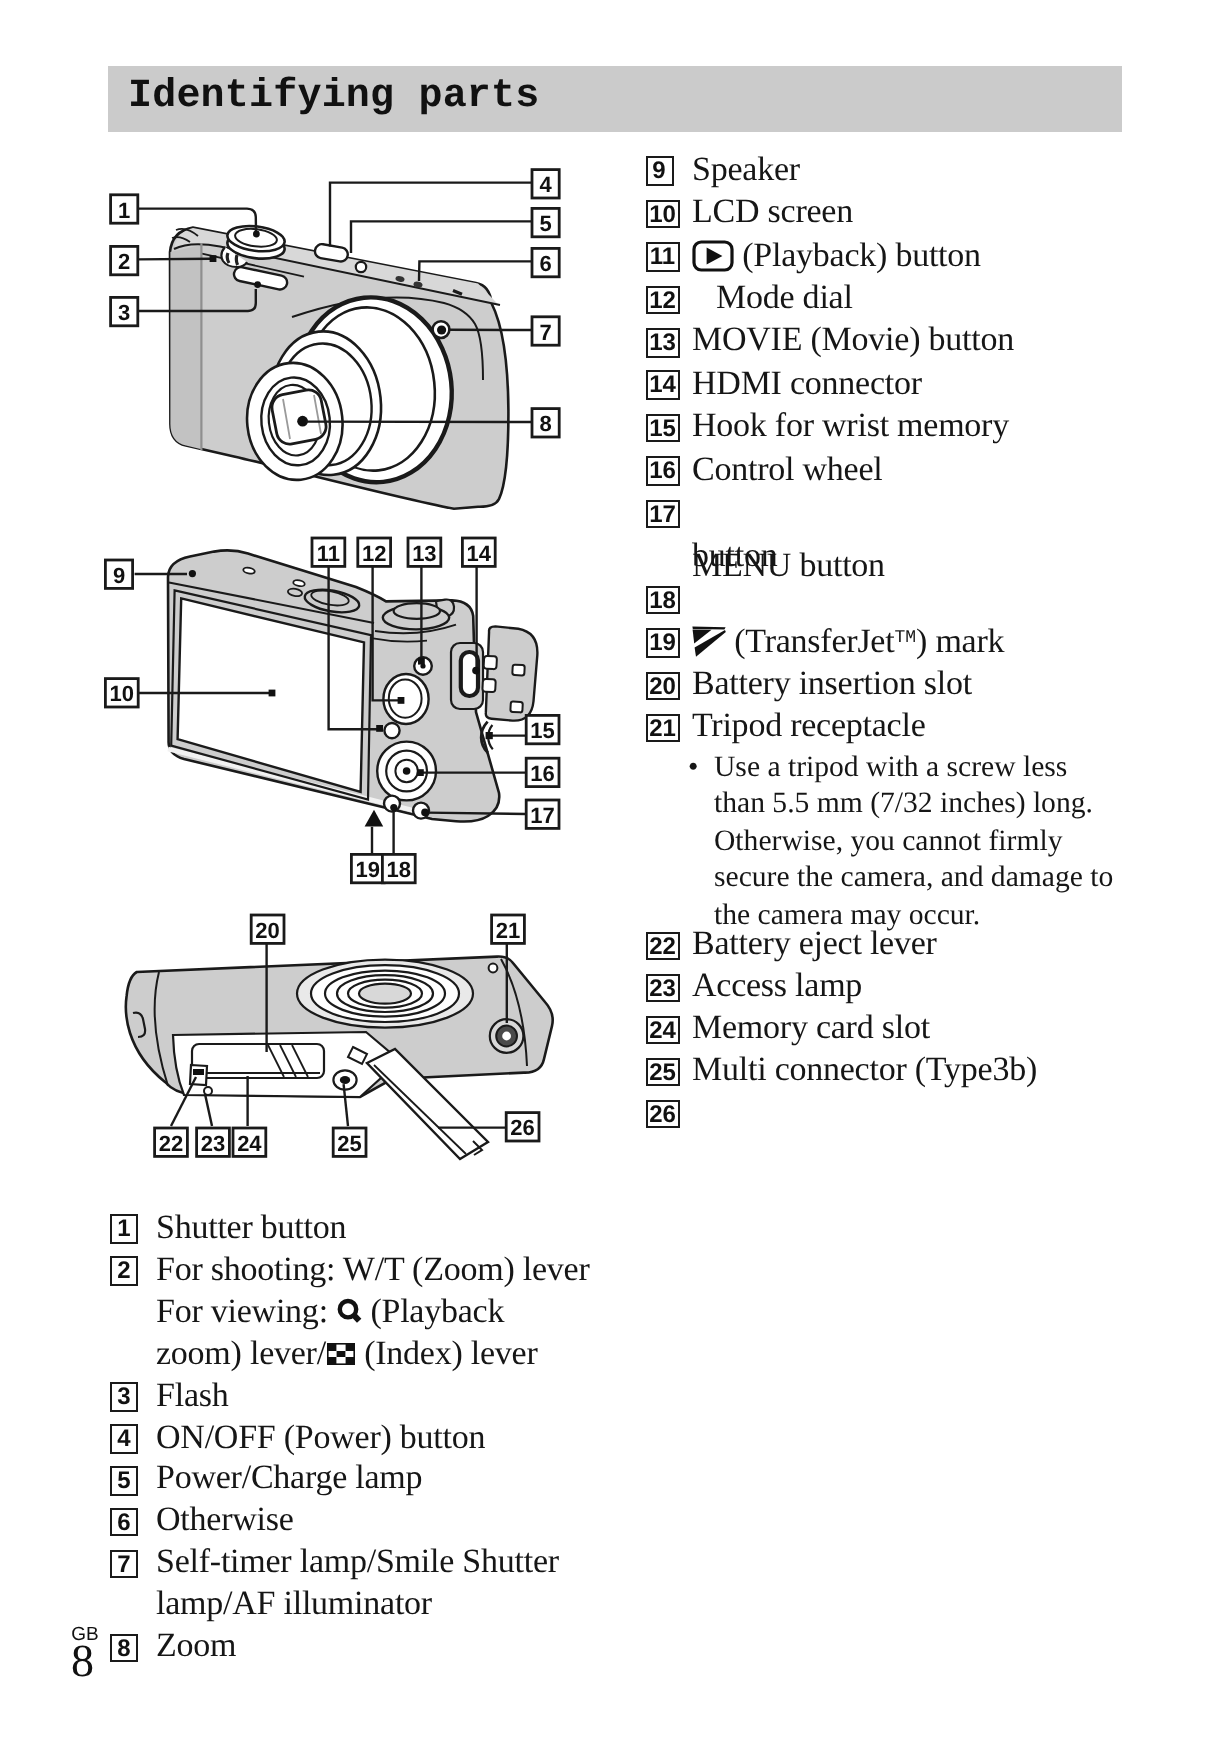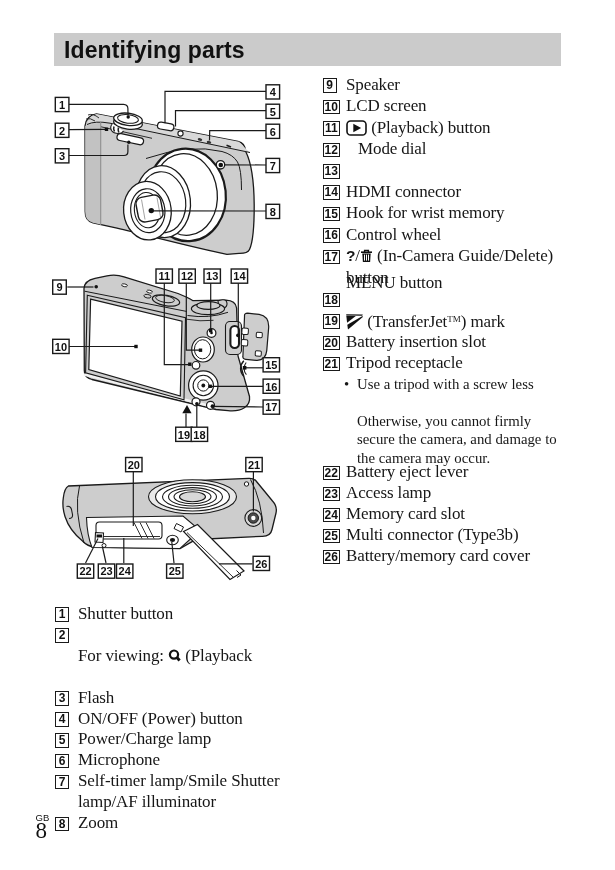--- a/index.html
+++ b/index.html
@@ -1,27 +1,27 @@
 <!DOCTYPE html>
 <html><head>
 <meta charset="utf-8">
 <style>
   html,body{margin:0;padding:0;background:#fff;}
   #page{position:relative;width:615px;height:870px;background:#fff;overflow:hidden;
         font-family:"Liberation Serif",serif;}
   #hdr{position:absolute;left:54px;top:33px;width:507px;height:32.5px;background:#cbcbcb;}
-  #hdr span{position:absolute;left:10px;top:3.5px;font-family:Liberation Sans, sans-serif;
-        font-weight:bold;font-size:23px;color:#111;letter-spacing:0.1px;text-align:right;}
+  #hdr span{position:absolute;left:10px;top:3.5px;font-family:Liberation Mono, monospace;
+        font-weight:bold;font-size:20px;color:#111;letter-spacing:0.1px;text-align:right;}
   .bx{position:absolute;box-sizing:border-box;height:14.6px;border:1.4px solid #1a1a1a;background:#fff;
       font-family:"Liberation Sans",sans-serif;font-weight:bold;font-size:12px;line-height:12.2px;
       text-align:center;color:#111;}
   .b1{width:14px;} .b2{width:17.5px;}
   .t{position:absolute;font-size:17px;line-height:17px;white-space:nowrap;color:#161616;letter-spacing:-0.12px;}
   .bl{position:absolute;font-size:14.8px;line-height:15px;white-space:nowrap;color:#161616;}
-  sup{font-size:9px;vertical-align:5px;letter-spacing:0;}
+  sup{font-size:9px;vertical-align:5px;letter-spacing:0;font-family:Liberation Mono, monospace;}
   #art{position:absolute;left:0;top:0;}
 </style>
 </head>
 <body>
 <div id="page">
   <div id="hdr">
       <span>Identifying parts</span>
     </div>
   <svg id="art" width="615" height="870" viewBox="0 0 615 870" fill="none">
 <g id="cam1">
@@ -224,75 +224,78 @@
 <div class="bx b2" style="left:322.5px;top:99.7px">10</div>
 <div class="t" style="left:346.0px;top:97.1px">LCD screen</div>
 <div class="bx b2" style="left:322.5px;top:121.2px">11</div>
 <div class="t" style="left:346.0px;top:118.6px"><svg width="21" height="16" viewBox="0 0 21 16" style="vertical-align:-3px">
         <rect x="1" y="1" width="19" height="14" rx="3.6" fill="#fff" stroke="#111" stroke-width="1.6"></rect>
         <path d="M7.3 3.7 L15.2 8 L7.3 12.3 Z" fill="#111"></path>
       </svg> (Playback) button</div>
 <div class="bx b2" style="left:322.5px;top:142.6px">12</div>
 <div class="t" style="left:358px;top:140.0px">Mode dial</div>
 <div class="bx b2" style="left:322.5px;top:164.0px">13</div>
+<div class="t" style="left:346.0px;top:161.4px">MOVIE (Movie) button</div>
 <div class="bx b2" style="left:322.5px;top:185.4px">14</div>
 <div class="t" style="left:346.0px;top:182.8px">HDMI connector</div>
 <div class="bx b2" style="left:322.5px;top:206.9px">15</div>
 <div class="t" style="left:346.0px;top:204.3px">Hook for wrist memory</div>
 <div class="bx b2" style="left:322.5px;top:228.3px">16</div>
 <div class="t" style="left:346.0px;top:225.7px">Control wheel</div>
 <div class="bx b2" style="left:322.5px;top:249.7px">17</div>
-<div class="t" style="left:346.0px;top:247.1px"><span style="font-family:'Liberation Sans',sans-serif;font-weight:bold;font-size:15.5px;">?</span>/<svg width="13" height="14" viewBox="0 0 13 14" style="vertical-align:-2px">
-        <path d="M1 3.2 H12" stroke="#111" stroke-width="1.6"></path>
-        <path d="M4.6 3 V1.4 H8.4 V3" stroke="#111" stroke-width="1.4" fill="none"></path>
-        <path d="M2.3 4.4 H10.7 L10.1 13 H2.9 Z" fill="#111"></path>
-        <path d="M4.5 5.6 V11.6 M6.5 5.6 V11.6 M8.5 5.6 V11.6" stroke="#fff" stroke-width="1"></path>
-      </svg> (In-Camera Guide/Delete)</div>
 <div class="t" style="left:346.0px;top:268.6px">button</div>
 <div class="bx b2" style="left:322.5px;top:292.6px">18</div>
 <div class="t" style="left:346.0px;top:274px">MENU button</div>
 <div class="bx b2" style="left:322.5px;top:314.0px">19</div>
 <div class="t" style="left:346.0px;top:311.4px"><svg width="17" height="16" viewBox="0 0 17 16" style="vertical-align:-2.5px">
         <path d="M0.2 0.3 L16.8 0.6 L16.2 1.7 L0.4 1.5 Z" fill="#111"></path>
         <path d="M0.3 1.7 L9.8 1.9 L1.1 8.8 Z" fill="#111"></path>
         <path d="M16.5 2.0 L16.9 3.0 L2.0 15.4 L1.3 10.8 Z" fill="#111"></path>
       </svg> (TransferJet<sup>TM</sup>) mark</div>
 <div class="bx b2" style="left:322.5px;top:335.5px">20</div>
 <div class="t" style="left:346.0px;top:332.9px">Battery insertion slot</div>
 <div class="bx b2" style="left:322.5px;top:356.9px">21</div>
 <div class="t" style="left:346.0px;top:354.3px">Tripod receptacle</div>
 <div class="bl" style="left:357px;top:377.0px"><span style="position:absolute;left:-13px;">•</span>Use a tripod with a screw less</div>
+<div class="bl" style="left:357px;top:395.4px">than 5.5 mm (7/32 inches) long.</div>
 <div class="bl" style="left:357px;top:413.9px">Otherwise, you cannot firmly</div>
 <div class="bl" style="left:357px;top:432.4px">secure the camera, and damage to</div>
 <div class="bl" style="left:357px;top:450.8px">the camera may occur.</div>
 <div class="bx b2" style="left:322.5px;top:465.9px">22</div>
 <div class="t" style="left:346.0px;top:463.3px">Battery eject lever</div>
 <div class="bx b2" style="left:322.5px;top:486.9px">23</div>
 <div class="t" style="left:346.0px;top:484.3px">Access lamp</div>
 <div class="bx b2" style="left:322.5px;top:507.9px">24</div>
 <div class="t" style="left:346.0px;top:505.3px">Memory card slot</div>
 <div class="bx b2" style="left:322.5px;top:528.9px">25</div>
 <div class="t" style="left:346.0px;top:526.3px">Multi connector (Type3b)</div>
 <div class="bx b2" style="left:322.5px;top:549.9px">26</div>
-<div class="t" style="left:346.0px;top:547.3px">Battery/memory card cover</div>
 <div class="bx b1" style="left:55.0px;top:607.3px">1</div>
 <div class="t" style="left:78.0px;top:604.7px">Shutter button</div>
 <div class="bx b1" style="left:55.0px;top:628.4px">2</div>
+<div class="t" style="left:78.0px;top:625.8px">For shooting: W/T (Zoom) lever</div>
 <div class="t" style="left:78.0px;top:646.7px">For viewing: <svg width="13" height="13" viewBox="0 0 13 13" style="vertical-align:-1px">
         <circle cx="6" cy="5.6" r="4.1" fill="none" stroke="#111" stroke-width="2.2"></circle>
         <path d="M9 8.6 L11.6 11.4" stroke="#111" stroke-width="3"></path>
       </svg> (Playback</div>
+<div class="t" style="left:78.0px;top:667.6px">zoom) lever/<svg width="15" height="12" viewBox="0 0 15 12" style="vertical-align:-1.5px">
+        <rect x="0.5" y="0.5" width="14" height="11" fill="#111"></rect>
+        <rect x="5.2" y="1.3" width="4.6" height="3.2" fill="#fff"></rect>
+        <rect x="1.3" y="4.5" width="4" height="3" fill="#fff"></rect>
+        <rect x="9.7" y="4.5" width="4" height="3" fill="#fff"></rect>
+        <rect x="5.2" y="7.5" width="4.6" height="3.2" fill="#fff"></rect>
+      </svg> (Index) lever</div>
 <div class="bx b1" style="left:55.0px;top:691.2px">3</div>
 <div class="t" style="left:78.0px;top:688.6px">Flash</div>
 <div class="bx b1" style="left:55.0px;top:712.2px">4</div>
 <div class="t" style="left:78.0px;top:709.6px">ON/OFF (Power) button</div>
 <div class="bx b1" style="left:55.0px;top:733.0px">5</div>
 <div class="t" style="left:78.0px;top:730.4px">Power/Charge lamp</div>
 <div class="bx b1" style="left:55.0px;top:753.9px">6</div>
-<div class="t" style="left:78.0px;top:751.3px">Microphone</div>
+<div class="t" style="left:78.0px;top:751.3px">Otherwise</div>
 <div class="bx b1" style="left:55.0px;top:774.8px">7</div>
 <div class="t" style="left:78.0px;top:772.2px">Self-timer lamp/Smile Shutter</div>
 <div class="t" style="left:78.0px;top:793.0px">lamp/AF illuminator</div>
 <div class="bx b1" style="left:55.0px;top:816.6px">8</div>
 <div class="t" style="left:78.0px;top:814.0px">Zoom</div>
   <div style="position:absolute;left:35.6px;top:811.8px;font-family:'Liberation Sans',sans-serif;font-weight:normal;font-size:9.5px;color:#111;">GB</div>
   <div style="position:absolute;left:35.5px;top:819.3px;font-size:23px;line-height:23px;color:#111;">8</div>
 </div>
 
 </body></html>

